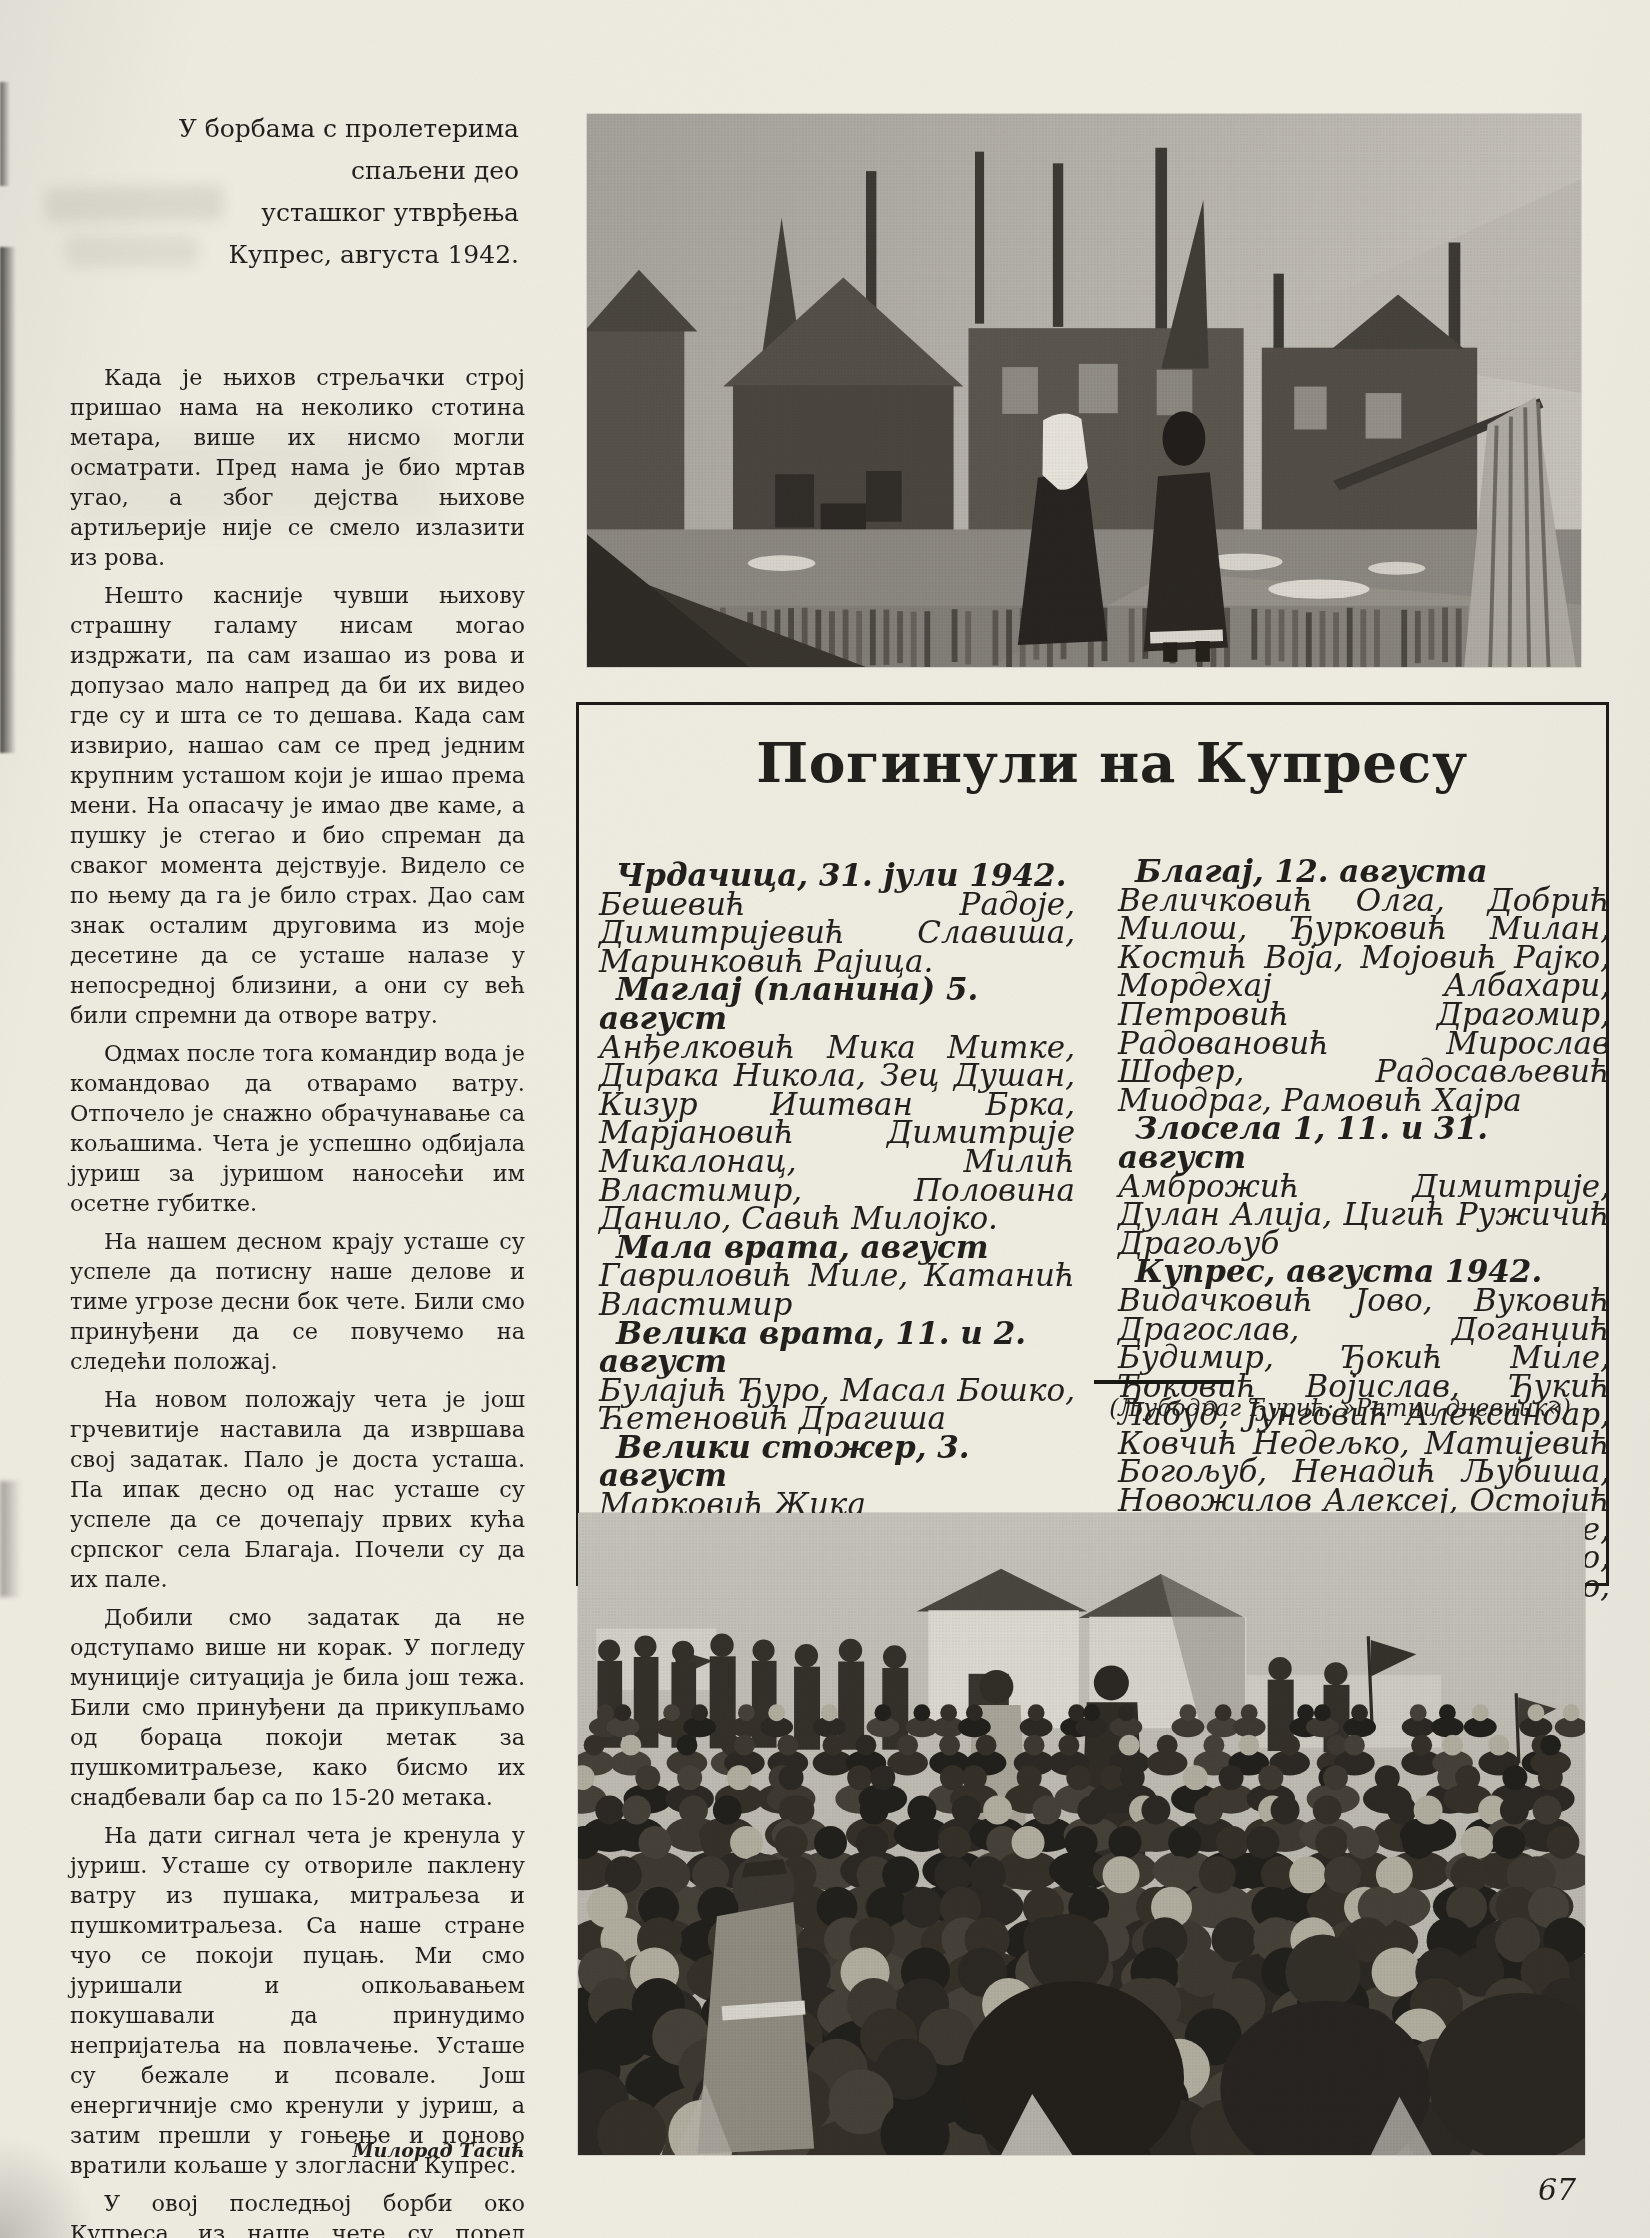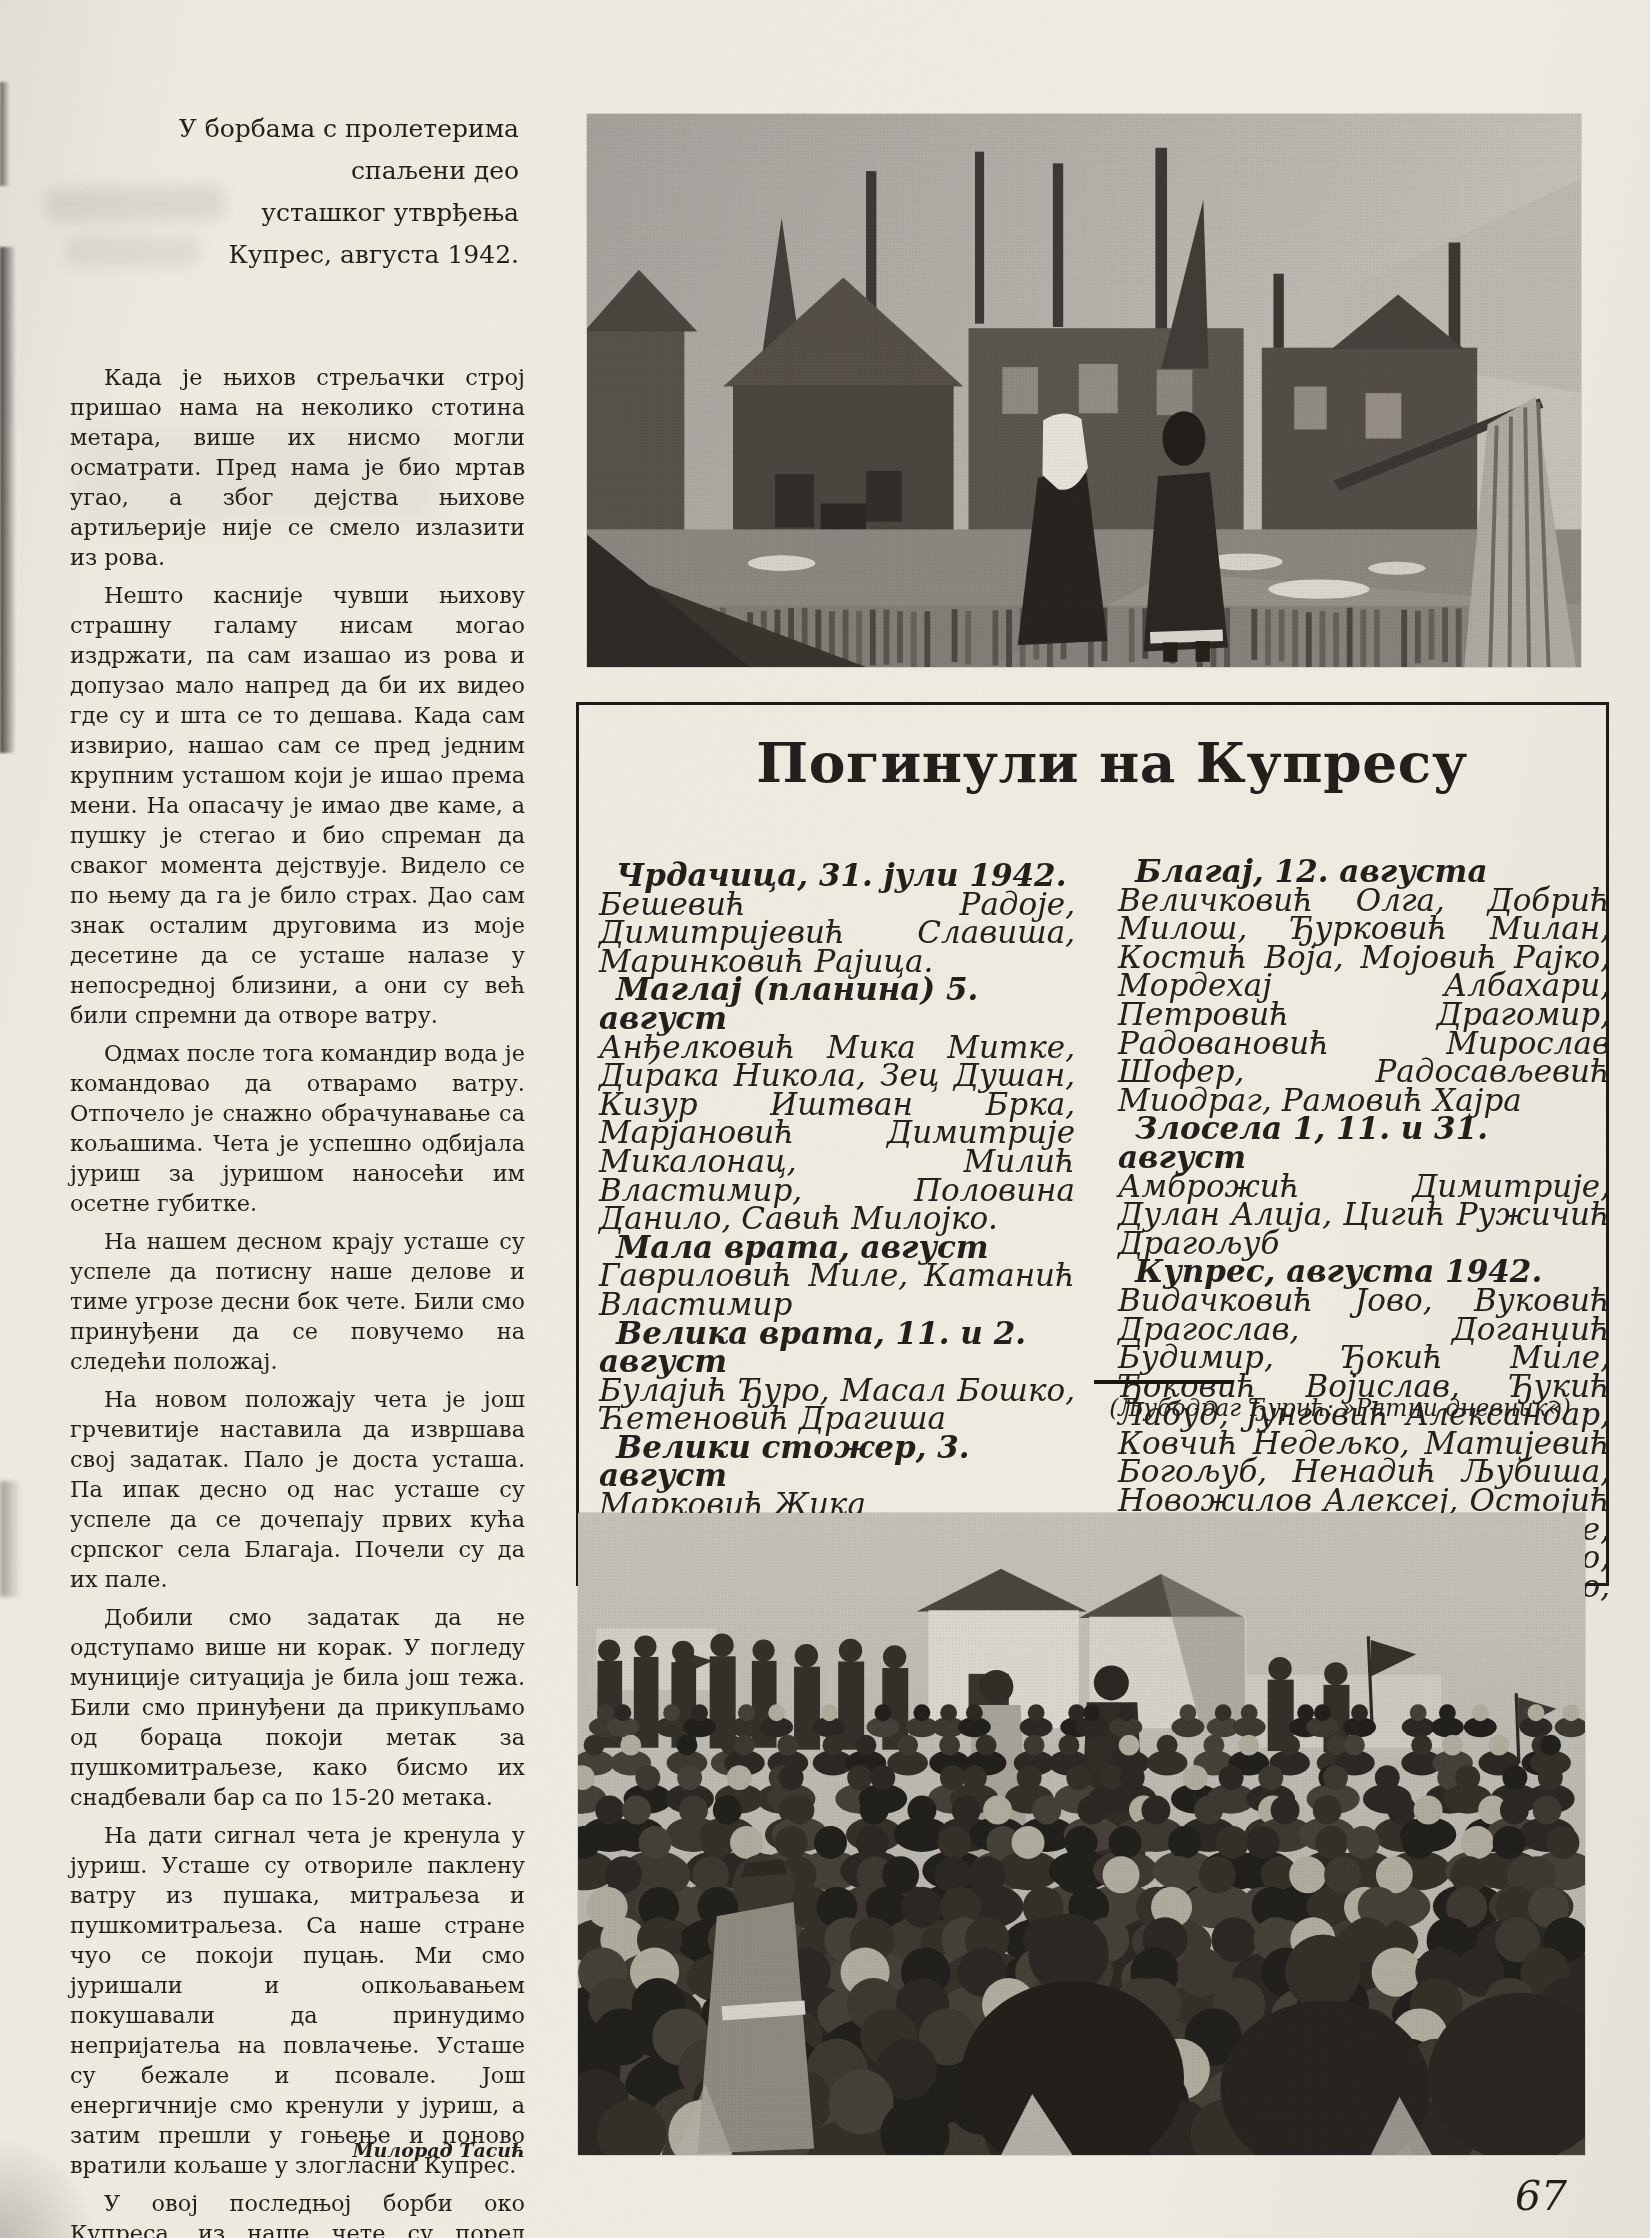--- a/index.html
+++ b/index.html
@@ -52,22 +52,22 @@
   .mem-col .names{font-style:italic;text-align:justify;}
   .mem-rule{position:absolute;left:515px;top:675px;width:139px;height:3.9px;background:#17160f;}
   .mem-source{position:absolute;left:515px;top:689px;width:492px;
         font-style:italic;font-size:23.4px;text-align:center;}
 
   
   .bottom-caption{position:absolute;left:558px;top:1461px;width:1038px;text-align:center;
         font-style:italic;font-weight:bold;font-size:25px;}
 
   
-  .page-number{position:absolute;left:1515px;top:2172px;width:84px;
-        font-style:italic;font-size:41px;}
+  .page-number{position:absolute;left:1515px;top:2172px;width:84px;text-align:center;
+        font-style:italic;font-size:30px;}
 </style>
 </head>
 <body>
 
 <div class="page">
   <div class="page-shade"></div>
 
   <div class="artifact streak-top"></div>
   <div class="artifact streak-main"></div>
   <div class="artifact streak-mid"></div>

